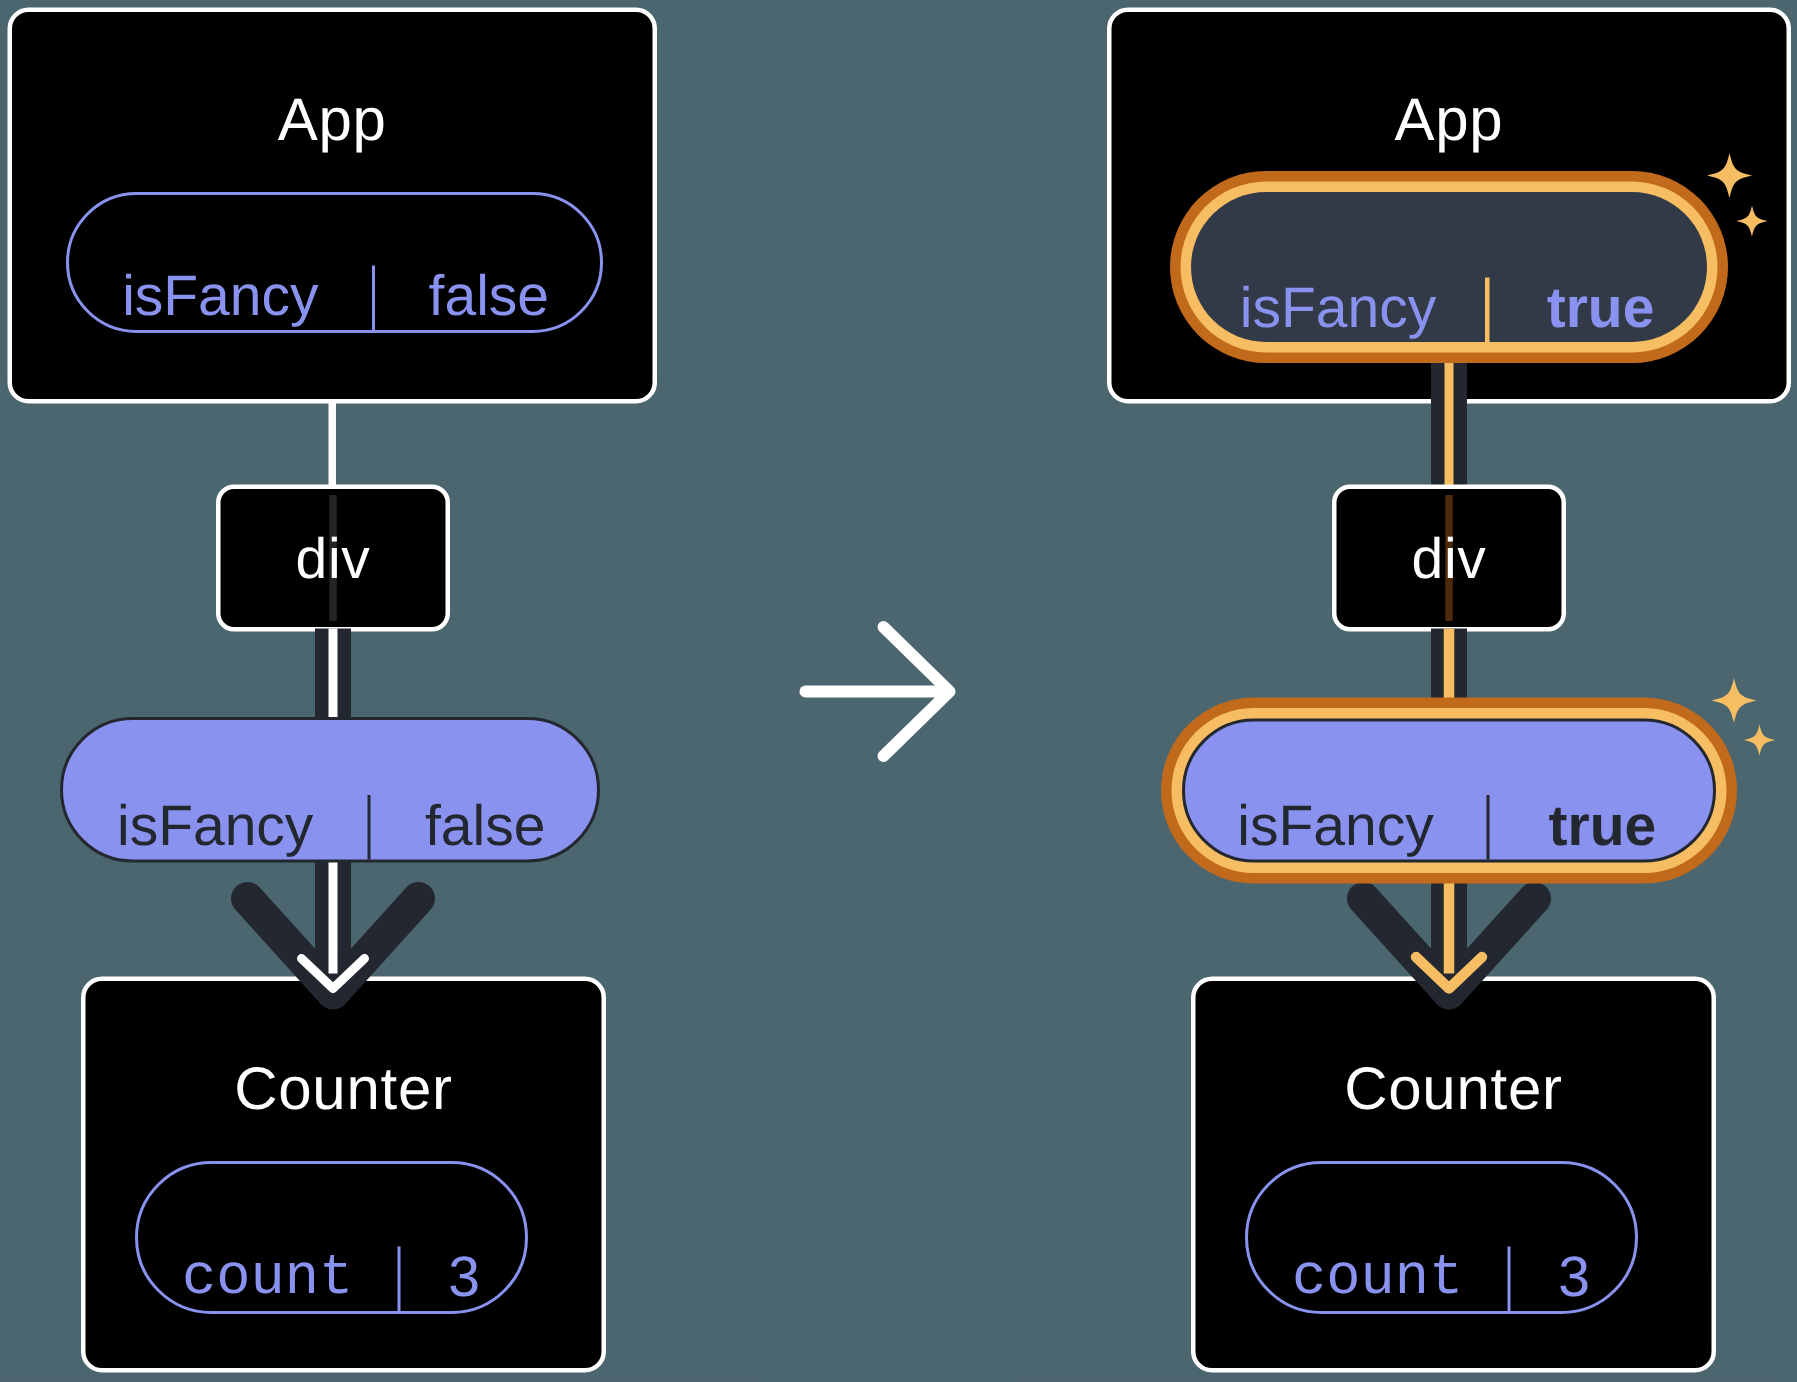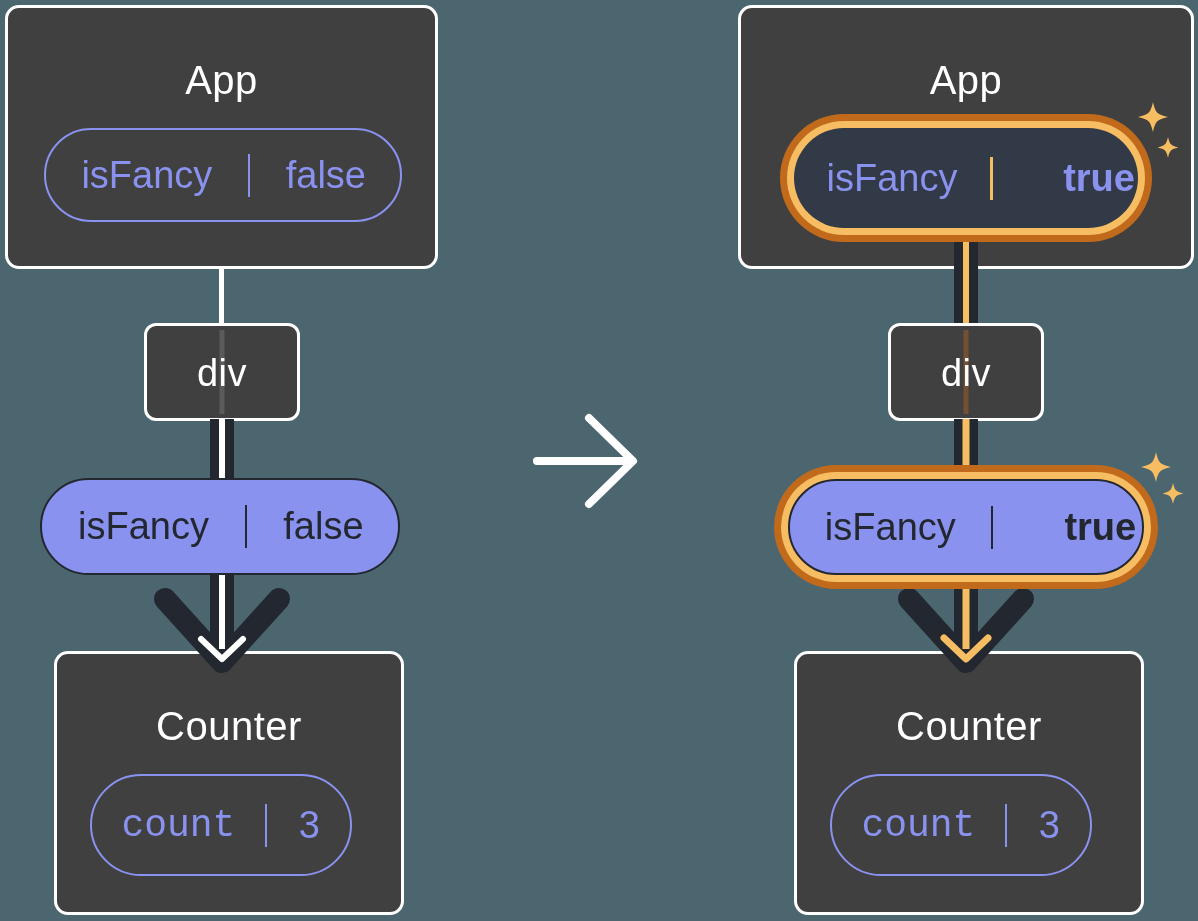--- a/index.html
+++ b/index.html
@@ -6,44 +6,44 @@
   .stage{
     position:relative;width:1198px;height:921px;overflow:hidden;
     background:#4C6670;
     font-family:"Liberation Sans","DejaVu Sans",sans-serif;
   }
   .diagram{position:absolute;top:0;height:921px;}
   .diagram-left{left:0;width:460px;}
   .diagram-right{left:736px;width:462px;}
 
   .card{
-    position:absolute;background:#404040;border:3px solid #FFFFFF;
+    position:absolute;background:#000000;border:3px solid #FFFFFF;
     border-radius:14px;box-sizing:border-box;
   }
   .card-title{
     position:absolute;left:0;width:100%;text-align:center;
     color:#FFFFFF;font-size:40px;font-weight:500;letter-spacing:.5px;
   }
 
   
   .pill{
     position:absolute;display:flex;box-sizing:border-box;border-radius:60px;
-    font-size:38px;align-items:center;
+    font-size:38px;align-items:flex-end;
   }
   .pill-seg{display:flex;align-items:center;justify-content:center;}
   .w57{flex:0 0 57%;} .w43{flex:0 0 43%;}
   .w67{flex:0 0 67%;font-family:Liberation Mono, monospace;} .w33{flex:0 0 33%;}
 
   .pill-outline{border:2.5px solid #8A92EF;color:#8A92EF;background:transparent;}
   .pill-outline .pill-seg + .pill-seg{border-left:2.5px solid #8A92EF;}
 
   .pill-filled{background:#8A92EF;border:2.5px solid #23272F;color:#23272F;}
   .pill-filled .pill-seg + .pill-seg{border-left:2.5px solid #23272F;}
 
-  .bold{font-weight:700;padding-left:32px;}
+  .bold{font-weight:700;}
 
   
   .ring-outer{
     position:absolute;box-sizing:border-box;background:#C16A1B;
     border-radius:68px;padding:7px;
   }
   .ring-inner{
     box-sizing:border-box;background:#F6BD62;border-radius:60px;
     padding:7px;width:100%;height:100%;
   }

